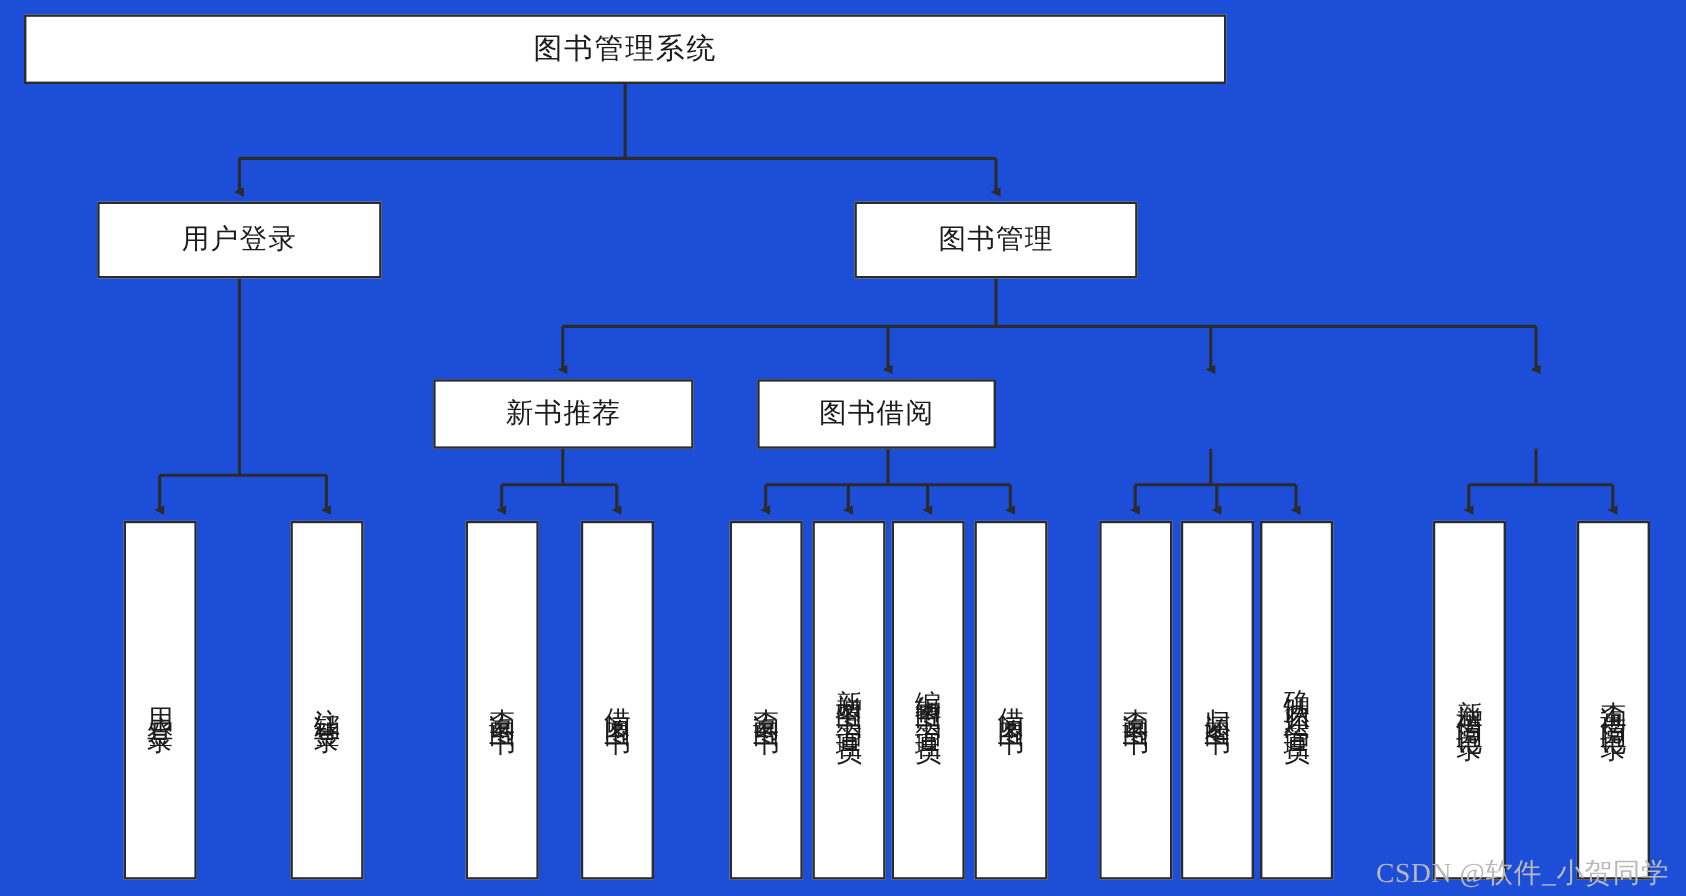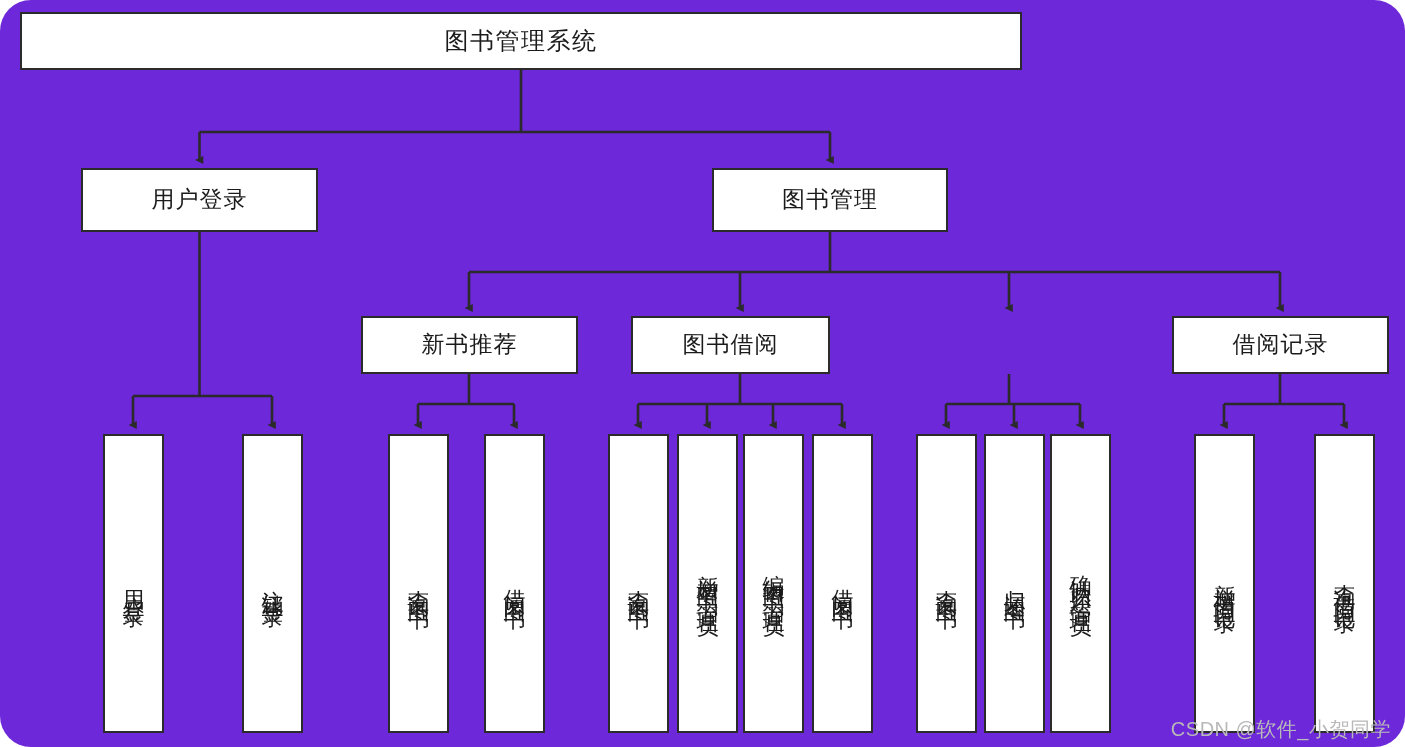--- a/index.html
+++ b/index.html
@@ -7,23 +7,22 @@
     padding: 0;
     background: #ffffff;
   }
   body {
     font-family: "Liberation Sans", "DejaVu Sans", sans-serif;
   }
   #canvas {
     position: relative;
     width: 1405px;
     height: 747px;
-    background: #6d28d9;
+    background: #1d4ed8;
     overflow: hidden;
-    border-radius: 31px;
   }
   svg.links {
     position: absolute;
     left: 0;
     top: 0;
     width: 1405px;
     height: 747px;
     pointer-events: none;
   }
   .node {
@@ -62,26 +61,26 @@
     font-size: 22px;
     line-height: 1;
     letter-spacing: 6px;
     white-space: nowrap;
     max-height: 100%;
   }
   .watermark {
     position: absolute;
     right: 14px;
     bottom: 4px;
-    font-size: 20px;
+    font-size: 23px;
     color: #b9b9b9;
     letter-spacing: 0.5px;
     z-index: 3;
     white-space: nowrap;
-    font-family: Liberation Sans, sans-serif;
+    font-family: Liberation Serif, serif;
   }
 </style>
 </head>
 <body>
 
 <div id="canvas">
 
   <svg class="links" viewBox="0 0 1405 747">
     <defs>
       <marker id="arrow" markerWidth="9" markerHeight="9" refX="4.5" refY="4.2" orient="auto" markerUnits="userSpaceOnUse">
@@ -142,23 +141,20 @@
   <div class="node horiz" style="left:361px; top:316px; width:217px; height:58px;">
     <span class="node-label">新书推荐</span>
   </div>
 
   <div class="node horiz" style="left:712px; top:168px; width:236px; height:64px;">
     <span class="node-label">图书管理</span>
   </div>
   <div class="node horiz" style="left:631px; top:316px; width:199px; height:58px;">
     <span class="node-label">图书借阅</span>
   </div>
-  <div class="node horiz" style="left:1172px; top:316px; width:217px; height:58px;">
-    <span class="node-label">借阅记录</span>
-  </div>
 
   <div class="node vert" style="left:103px; top:434px; width:61px; height:299px;">
     <span class="node-label">用户登录</span>
   </div>
   <div class="node vert" style="left:242px; top:434px; width:61px; height:299px;">
     <span class="node-label">注销登录</span>
   </div>
 
   <div class="node vert" style="left:388px; top:434px; width:61px; height:299px;">
     <span class="node-label">查询图书</span>

